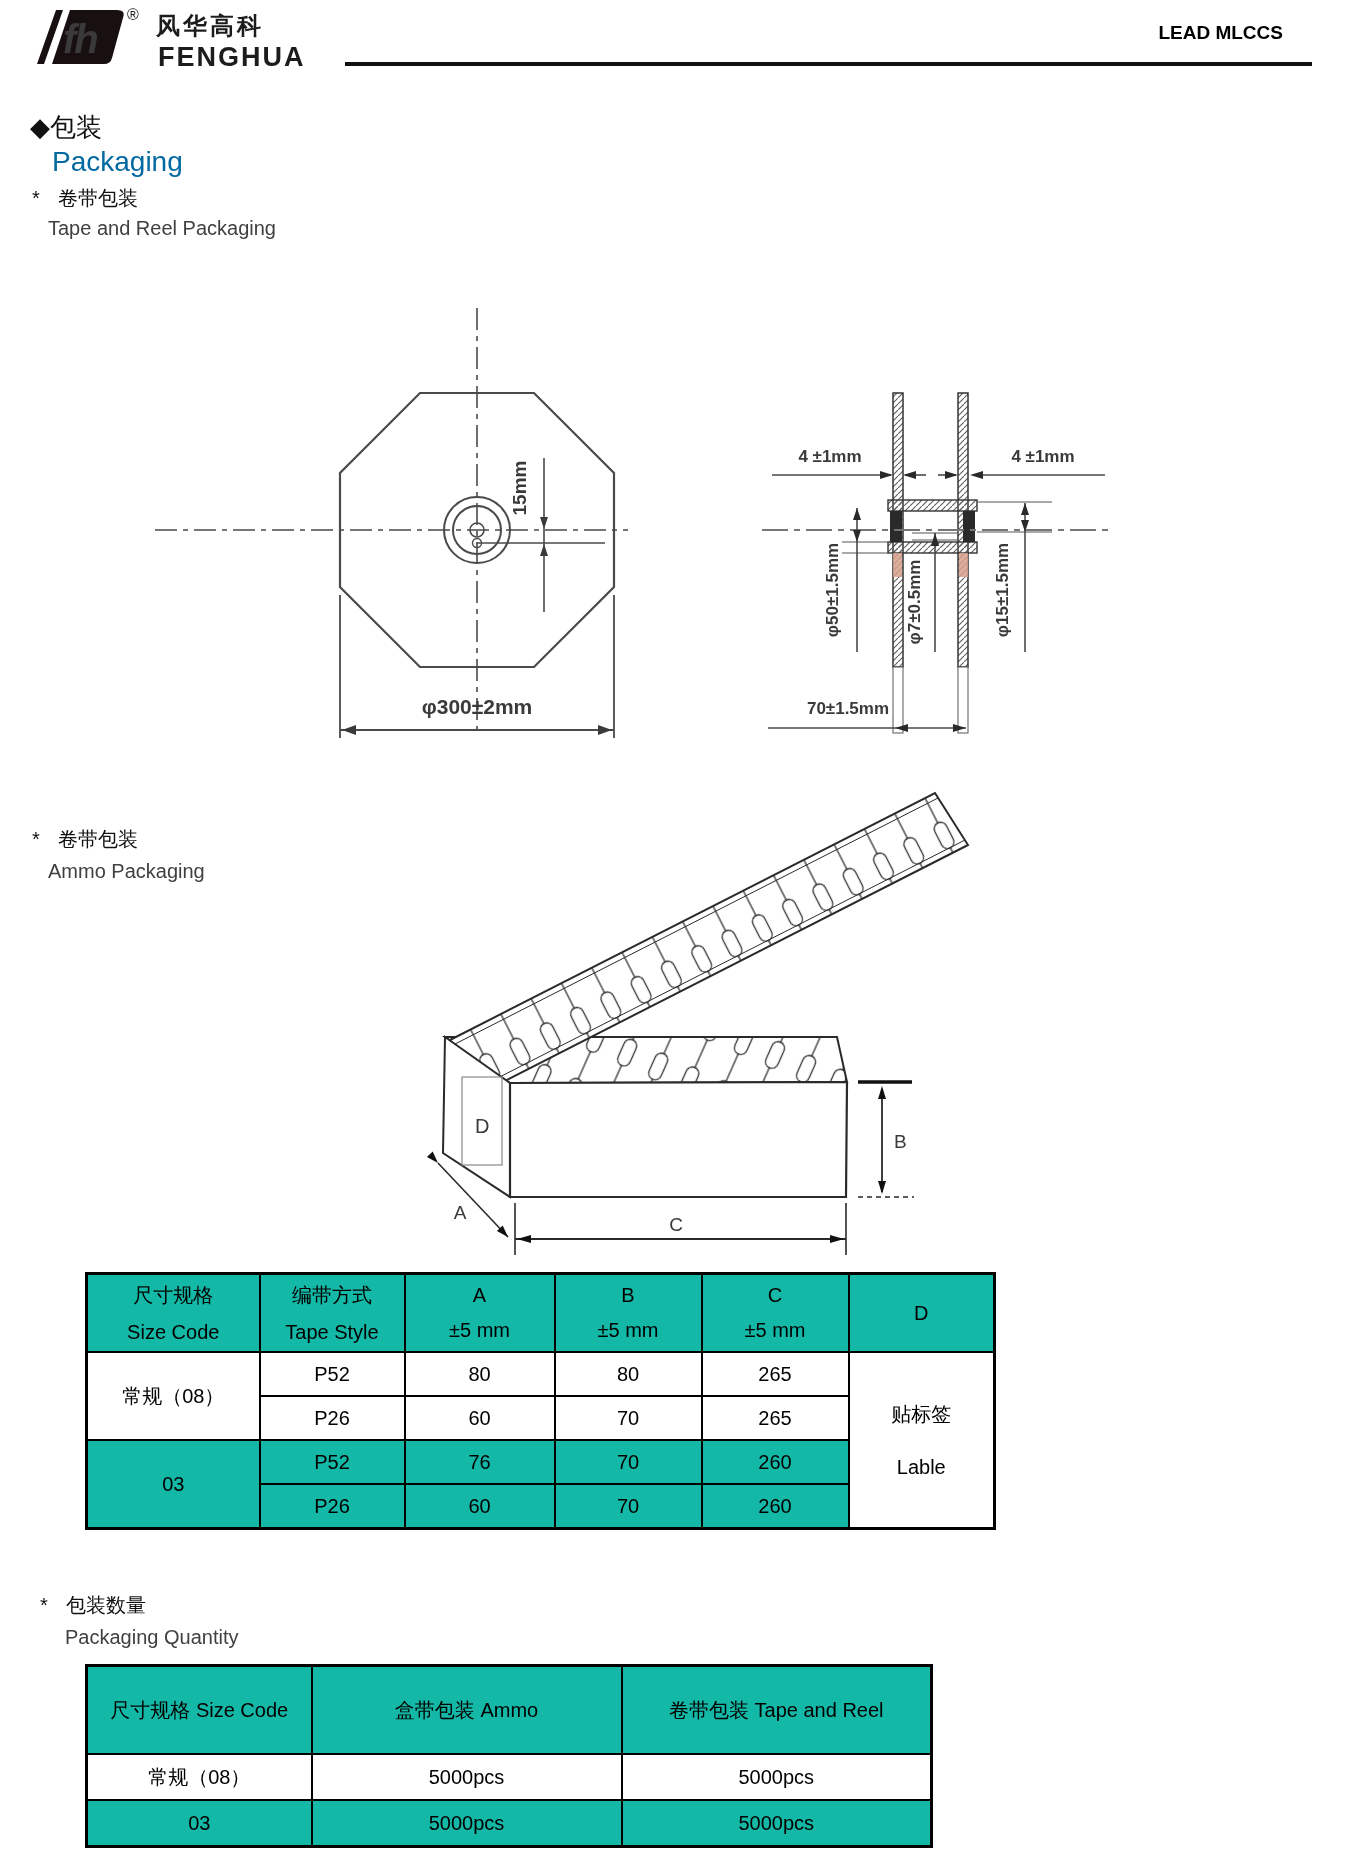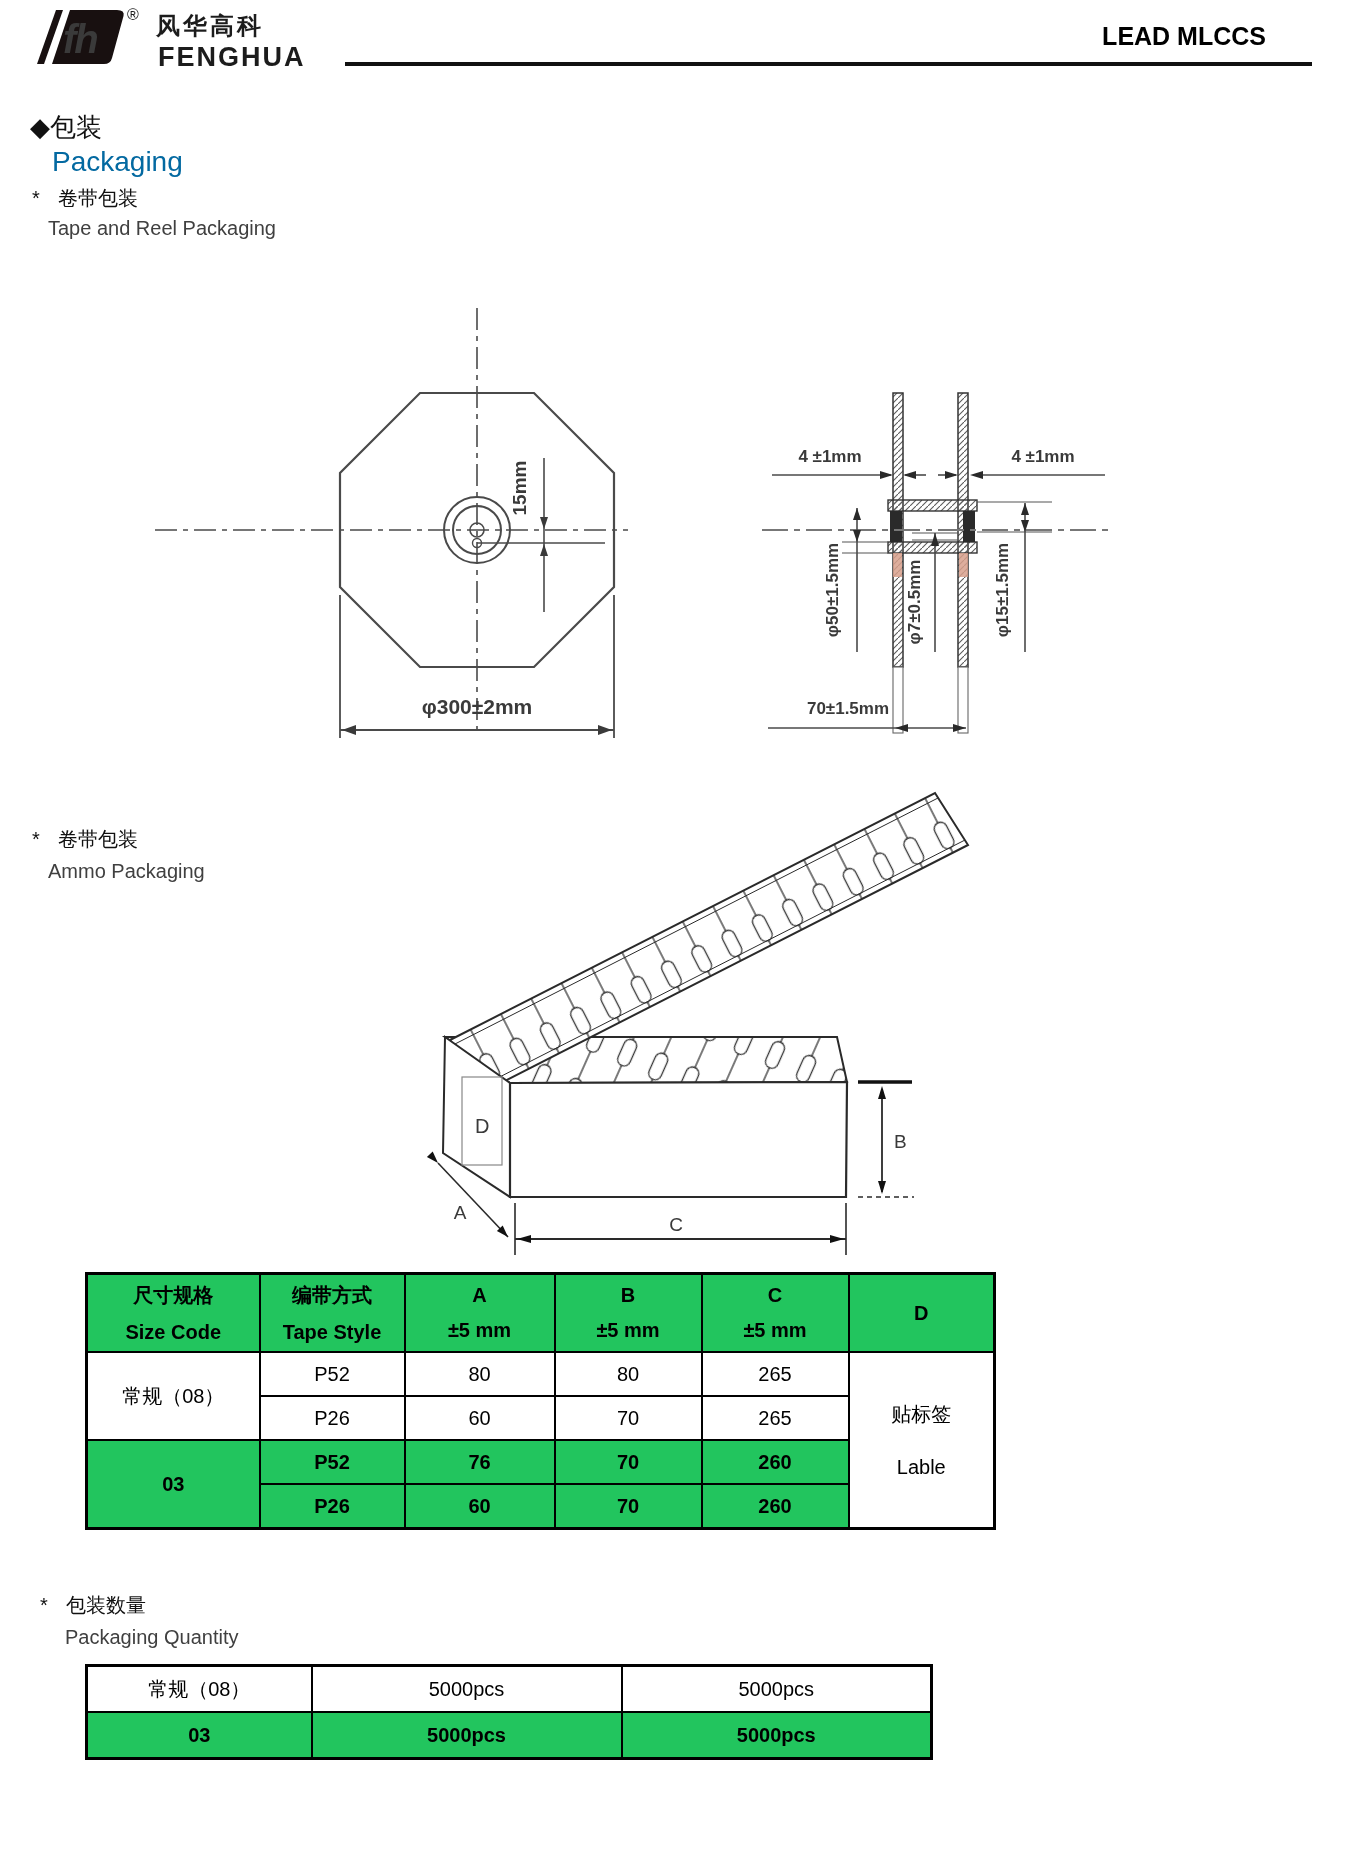--- a/index.html
+++ b/index.html
@@ -5,34 +5,34 @@
   html,body{margin:0;padding:0;}
   body{
     width:1351px;height:1852px;position:relative;background:#fff;
     font-family:"Liberation Sans","DejaVu Sans",sans-serif;color:#1a1a1a;overflow:hidden;
   }
   .abs{position:absolute;}
   
   .brand-cn{left:156px;top:10px;font-size:24px;font-weight:bold;letter-spacing:3px;color:#1c1c1c;}
   .brand-en{left:158px;top:42px;font-size:27px;font-weight:bold;letter-spacing:2px;color:#1c1c1c;}
   .reg-mark{left:127px;top:6px;font-size:16px;color:#1c1c1c;}
-  .doc-title{right:85px;top:22px;font-size:25px;font-weight:bold;color:#000;}
+  .doc-title{right:68px;top:22px;font-size:19px;font-weight:bold;color:#000;}
   .header-rule{left:345px;top:62px;width:967px;height:4px;background:#111;}
   
   .h-cn{font-size:26px;color:#111;}
   .h-en{font-size:28px;color:#0369a1;}
   .sub-cn{font-size:20px;color:#111;display:flex;align-items:baseline;}
   .sub-cn .mark{width:26px;display:inline-block;}
   .sub-en{font-size:20px;color:#404040;}
   
   table{border-collapse:collapse;table-layout:fixed;font-size:20px;text-align:center;color:#000;}
   table,td,th{border:2px solid #000;}
   table{border-width:3px;}
   td{padding:0;}
-  .gray{background:#22c55e;font-weight:bold;}
+  .gray{background:#14b8a6;}
   .dim-table{left:85px;top:1272px;width:908px;}
   .dim-table .hdr td{height:76px;vertical-align:middle;}
   .dim-table .hdr .l1{margin-bottom:12px;}
   .dim-table .body-row td{height:42px;}
   .d-cell .l1{margin-bottom:28px;}
   .qty-table{left:85px;top:1664px;width:845px;}
   .qty-table .hdr td{height:86px;vertical-align:middle;}
   .qty-table .body-row td{height:44px;}
   
   svg text{font-family:"Liberation Sans","DejaVu Sans",sans-serif;fill:#3a3a3a;}
@@ -276,20 +276,25 @@
 </div>
 <div class="abs sub-en" style="left:65px;top:1626px;">Packaging Quantity</div>
 
 <table class="abs qty-table">
   <colgroup>
     <col style="width:225px">
       <col style="width:310px">
       <col style="width:310px">
   </colgroup>
   <tbody>
+      <tr class="hdr gray">
+    <td>尺寸规格 Size Code</td>
+    <td>盒带包装 Ammo</td>
+    <td>卷带包装 Tape and Reel</td>
+  </tr>
   <tr class="body-row">
     <td>常规（08）</td>
     <td>5000pcs</td>
     <td>5000pcs</td>
   </tr>
   <tr class="body-row gray">
     <td>03</td>
     <td>5000pcs</td>
     <td>5000pcs</td>
   </tr>

